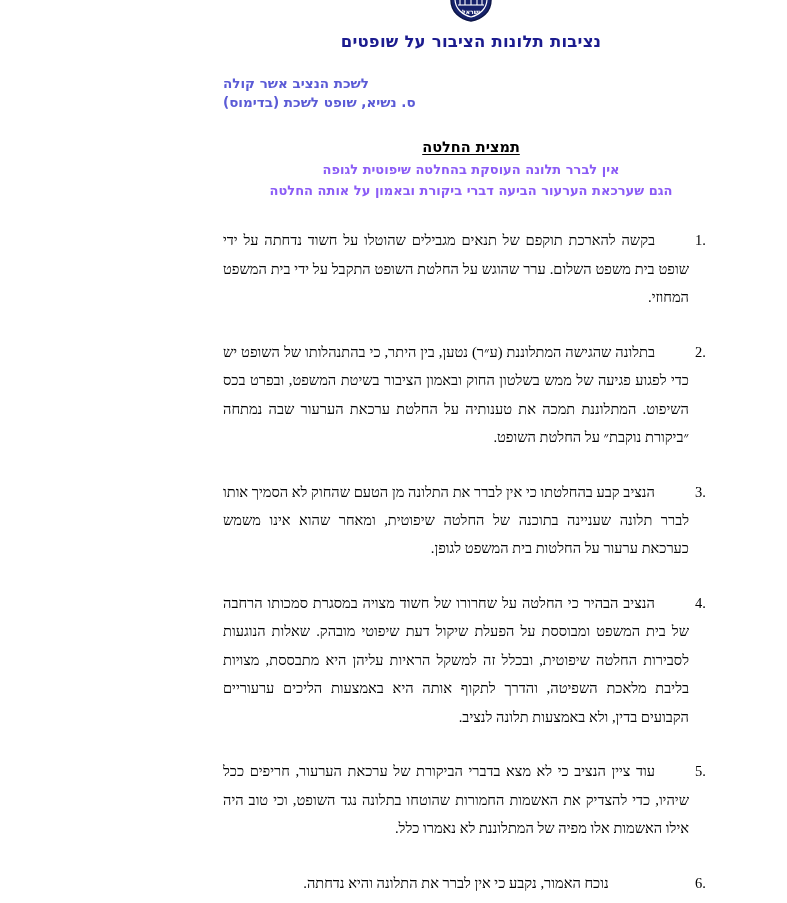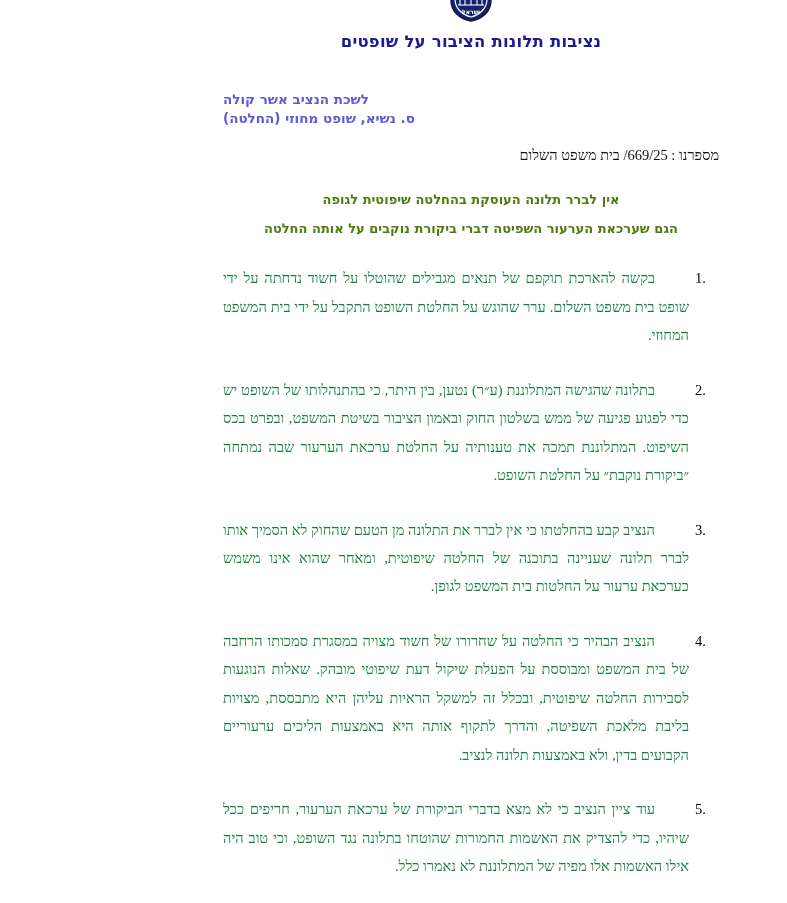--- a/index.html
+++ b/index.html
@@ -49,21 +49,21 @@
     font-weight: bold;
     font-size: 16.5px;
     letter-spacing: 0.2px;
     color: #1c1c8f;
     margin-top: 10px;
     line-height: 1.2;
   }
 
   
   .bureau {
-    margin-top: 38px;
+    margin-top: 22px;
     text-align: left;
     font-family: "DejaVu Sans", "Liberation Sans", sans-serif;
     font-weight: bold;
     font-size: 13.5px;
     color: #5b5bd6;
     line-height: 1.45;
     direction: rtl;
   }
   .bureau div { display: block; }
 
@@ -90,23 +90,23 @@
     font-size: 14.5px;
     text-decoration: underline;
     text-underline-offset: 2px;
     color: #000;
     line-height: 1.5;
   }
   .doc-subtitle {
     font-family: "DejaVu Sans", "Liberation Sans", sans-serif;
     font-weight: bold;
     font-size: 13px;
-    color: #4d7c0f;
+    color: #8b5cf6;
     line-height: 1.45;
-    margin-top: 10px;
+    margin-top: 2px;
   }
 
   
   .body-list {
     margin: 0;
     padding: 0;
     list-style: none;
     direction: rtl;
     margin-top: 26px;
   }
@@ -127,21 +127,21 @@
     unicode-bidi: bidi-override;
   }
   .para-text {
     flex: 1 1 auto;
     text-align: justify;
     text-align-last: right;
     font-family: "Liberation Serif", "DejaVu Serif", serif;
     font-size: 14.6px;
     line-height: 1.95;
     text-indent: 34px;
-    color: #15803d;
+    color: #000000;
   }
   .para.center .para-text {
     text-align-last: center;
     text-indent: 0;
   }
 </style>
 </head>
 <body>
 
 <div class="page">
@@ -161,30 +161,30 @@
         </g>
         <text x="22" y="39.5" text-anchor="middle" font-family="'DejaVu Sans', sans-serif" font-size="6" fill="#ffffff" font-weight="bold">ישראל</text>
       </svg>
     </div>
   </div>
 
   <div class="masthead">נציבות תלונות הציבור על שופטים</div>
 
   <div class="bureau">
     <div>לשכת הנציב אשר קולה</div>
-    <div>ס. נשיא, שופט מחוזי (החלטה)</div>
+    <div>ס. נשיא, שופט לשכת (בדימוס)</div>
   </div>
 
   <div class="meta">
-    <div>מספרנו : 669/25/ בית משפט השלום</div>
   </div>
 
   <div class="title-block">
+    <div class="doc-title">תמצית החלטה</div>
     <div class="doc-subtitle">אין לברר תלונה העוסקת בהחלטה שיפוטית לגופה</div>
-    <div class="doc-subtitle">הגם שערכאת הערעור השפיטה דברי ביקורת נוקבים על אותה החלטה</div>
+    <div class="doc-subtitle">הגם שערכאת הערעור הביעה דברי ביקורת ובאמון על אותה החלטה</div>
   </div>
 
   <div class="body-list">
 
     <div class="para">
       <div class="para-num">1.</div>
       <div class="para-text">בקשה להארכת תוקפם של תנאים מגבילים שהוטלו על חשוד נדחתה על ידי שופט בית משפט השלום. ערר שהוגש על החלטת השופט התקבל על ידי בית המשפט המחוזי.</div>
     </div>
 
     <div class="para">

